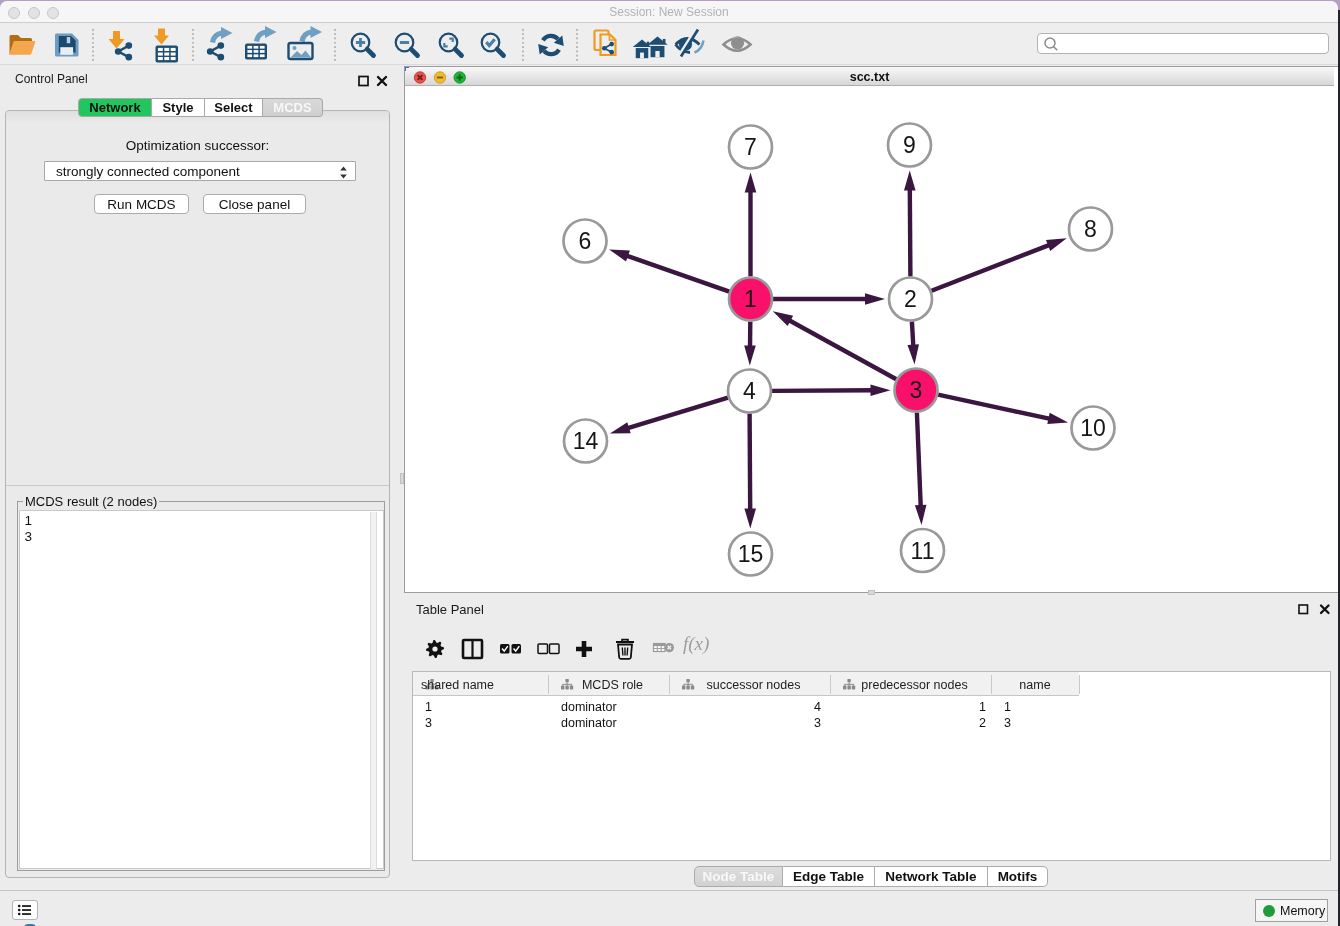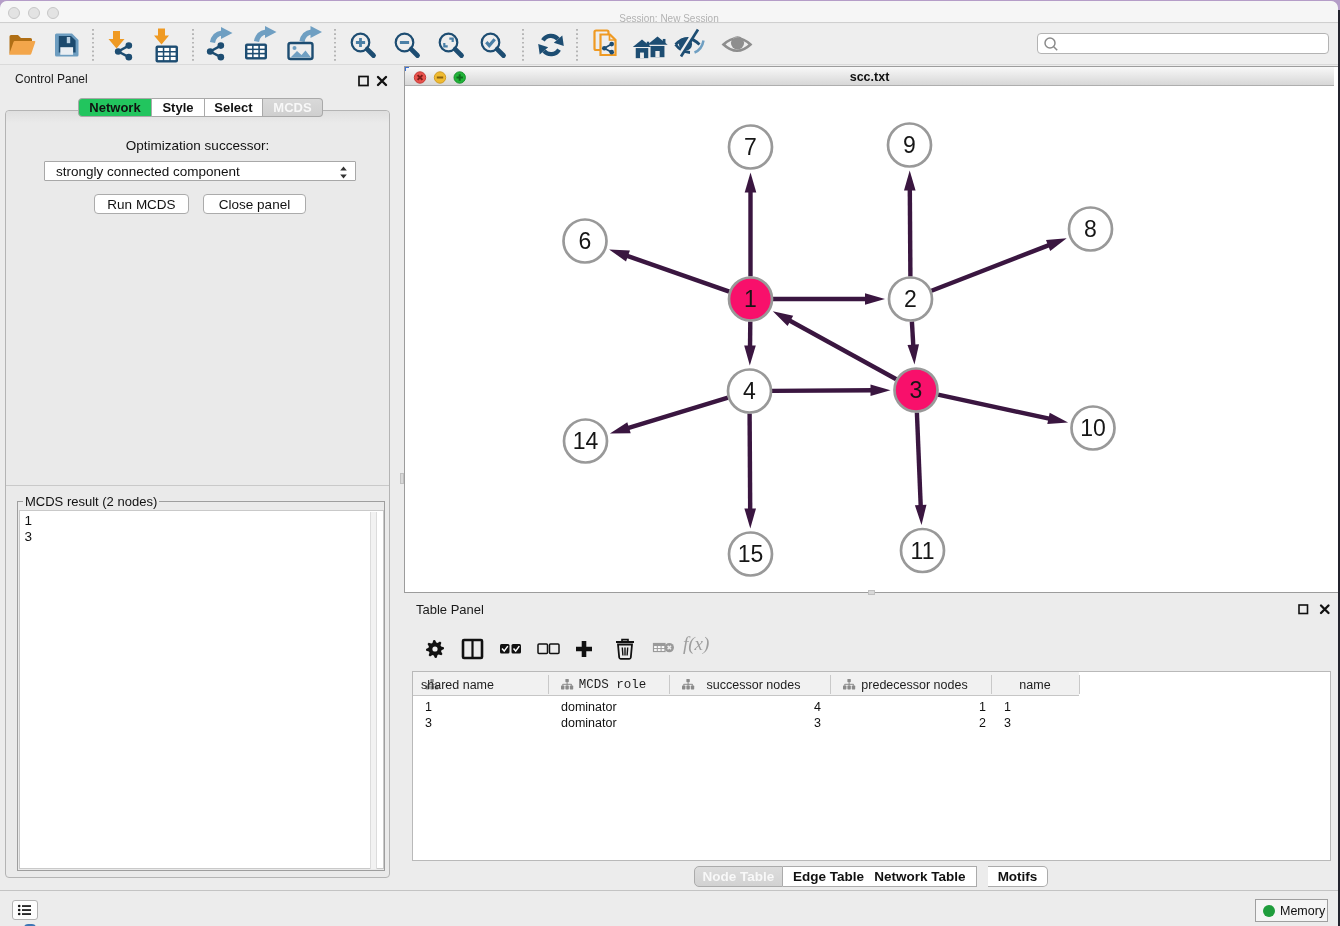--- a/index.html
+++ b/index.html
@@ -8,21 +8,21 @@
 #app { position:absolute; left:0; top:1px; width:1338px; height:925px; background:#ececec;
        border-radius:7px 7px 0 0; overflow:hidden; }
 .abs { position:absolute; }
 </style></head><body>
 <div id="desktop-top"></div>
 <div id="app">
 <div class="abs" style="left:0;top:0;width:1338px;height:22px;background:#f6f6f6;border-bottom:1px solid #cfcfcf;border-radius:7px 7px 0 0;">
  <div class="abs" style="left:8px;top:6px;width:12px;height:12px;border-radius:50%;background:#e3e3e3;border:1px solid #c6c6c6;"></div>
  <div class="abs" style="left:27.6px;top:6px;width:12px;height:12px;border-radius:50%;background:#e3e3e3;border:1px solid #c6c6c6;"></div>
  <div class="abs" style="left:47.3px;top:6px;width:12px;height:12px;border-radius:50%;background:#e3e3e3;border:1px solid #c6c6c6;"></div>
- <div class="abs" style="left:0;top:12px;width:1338px;text-align:center;font-size:10px;color:#b2b2b2;">Session: New Session</div>
+ <div class="abs" style="left:0;top:4px;width:1338px;text-align:center;font-size:12px;color:#b2b2b2;">Session: New Session</div>
 </div>
 <div class="abs" style="left:0;top:23px;width:1338px;height:41px;background:#eeeeee;border-bottom:1px solid #dadada;"></div>
     <svg class="abs" style="left:0;top:23px;" width="1060" height="41" viewBox="0 0 1060 41">
       <path d="M9.5 30 v-17.5 q0 -1.5 1.5 -1.5 h7 l3 3 h9.5 q1.5 0 1.5 1.5 v5.5 h-15.5 q-1.3 0 -1.8 1.3 z" fill="#b06f15"></path>
       <path d="M9 30.8 l4.5 -12.9 q0.3 -0.9 1.3 -0.9 h19.7 q1.1 0 0.8 1 l-4.1 12 q-0.3 0.8 -1.1 0.8 h-20.3 q-1 0 -0.8 -1 z" fill="#f3a64b"></path>
       <path d="M56.5 9.5 h15.5 l6.5 6.5 v15 q0 1.5 -1.5 1.5 h-20.5 q-1.5 0 -1.5 -1.5 v-20 q0 -1.5 1.5 -1.5 z" fill="#6d9dc0"></path>
       <path d="M58.8 12 h12.2 l4.6 4.6 v12 h-16.8 z" fill="#1c4a6e"></path>
       <rect x="66.8" y="13" width="3.4" height="6.2" fill="#b9d0e2"></rect>
       <rect x="60.3" y="23.2" width="12.8" height="7.6" fill="#e9eef3"></rect>
       <line x1="93" y1="5" x2="93" y2="37" stroke="#8f8f8f" stroke-width="1.2" stroke-dasharray="1.7,2.6"></line>
@@ -290,38 +290,38 @@
           <path d="M275.1 10.2 v1.9 M270.7 13.6 v-1.3 h8.8 v1.3 M275.1 12.1 v1.5" stroke="#8a8a8a" stroke-width="1" fill="none"></path>
           <g fill="#8a8a8a">
             <rect x="434.4" y="7" width="3.4" height="3.2" rx="0.6"></rect>
             <rect x="430" y="13.6" width="3.4" height="3.8" rx="0.6"></rect>
             <rect x="434.4" y="13.6" width="3.4" height="3.8" rx="0.6"></rect>
             <rect x="438.8" y="13.6" width="3.4" height="3.8" rx="0.6"></rect>
           </g>
           <path d="M436.1 10.2 v1.9 M431.7 13.6 v-1.3 h8.8 v1.3 M436.1 12.1 v1.5" stroke="#8a8a8a" stroke-width="1" fill="none"></path>
         </svg>
         <div class="abs" style="left:8px;top:6px;width:127px;text-align:left;font-size:12.5px;color:#1d1d1d;">shared name</div>
-        <div class="abs" style="left:143px;top:6px;width:113px;text-align:center;font-size:12.5px;color:#1d1d1d;font-family:Liberation Mono, monospace;">MCDS role</div>
+        <div class="abs" style="left:143px;top:6px;width:113px;text-align:center;font-size:12.5px;color:#1d1d1d;">MCDS role</div>
         <div class="abs" style="left:264px;top:6px;width:153px;text-align:center;font-size:12.5px;color:#1d1d1d;">successor nodes</div>
         <div class="abs" style="left:425px;top:6px;width:153px;text-align:center;font-size:12.5px;color:#1d1d1d;">predecessor nodes</div>
         <div class="abs" style="left:578px;top:6px;width:88px;text-align:center;font-size:12.5px;color:#1d1d1d;">name</div>
         <div class="abs" style="left:12px;top:28px;font-size:12.5px;color:#111;">1</div>
         <div class="abs" style="left:148px;top:28px;font-size:12.5px;color:#111;">dominator</div>
         <div class="abs" style="left:256px;top:28px;width:152px;text-align:right;font-size:12.5px;color:#111;">4</div>
         <div class="abs" style="left:417px;top:28px;width:156px;text-align:right;font-size:12.5px;color:#111;">1</div>
         <div class="abs" style="left:591px;top:28px;font-size:12.5px;color:#111;">1</div>
         <div class="abs" style="left:12px;top:44px;font-size:12.5px;color:#111;">3</div>
         <div class="abs" style="left:148px;top:44px;font-size:12.5px;color:#111;">dominator</div>
         <div class="abs" style="left:256px;top:44px;width:152px;text-align:right;font-size:12.5px;color:#111;">3</div>
         <div class="abs" style="left:417px;top:44px;width:156px;text-align:right;font-size:12.5px;color:#111;">2</div>
         <div class="abs" style="left:591px;top:44px;font-size:12.5px;color:#111;">3</div>
       </div>
       <div class="abs" style="left:290px;top:273px;width:89px;height:21px;border:1px solid #ababab;border-left-width:1px;border-radius:5px 0 0 5px;background:linear-gradient(#dcdcdc,#d2d2d2);color:#f8f8f8;font-size:13.5px;font-weight:bold;text-align:center;line-height:20px;">Node Table</div>
       <div class="abs" style="left:379px;top:273px;width:92px;height:21px;border:1px solid #ababab;border-left-width:0px;border-radius:0;background:#fff;color:#111;font-size:13.5px;font-weight:bold;text-align:center;line-height:20px;">Edge Table</div>
-      <div class="abs" style="left:460px;top:273px;width:113px;height:21px;border:1px solid #ababab;border-left-width:0px;border-radius:0;background:#fff;color:#111;font-size:13.5px;font-weight:bold;text-align:center;line-height:20px;">Network Table</div>
+      <div class="abs" style="left:471px;top:273px;width:113px;height:21px;border:1px solid #ababab;border-left-width:0px;border-radius:0;background:#fff;color:#111;font-size:13.5px;font-weight:bold;text-align:center;line-height:20px;">Network Table</div>
       <div class="abs" style="left:584px;top:273px;width:60px;height:21px;border:1px solid #ababab;border-left-width:0px;border-radius:0 5px 5px 0;background:#fff;color:#111;font-size:13.5px;font-weight:bold;text-align:center;line-height:20px;">Motifs</div>
     </div>
     <div class="abs" style="left:0;top:889px;width:1338px;height:37px;background:#ececec;border-top:1px solid #c3c3c3;">
  <div class="abs" style="left:12px;top:9px;width:26px;height:20px;background:#fdfdfd;border:1px solid #b3b3b3;border-radius:3px;">
   <svg width="24" height="18" viewBox="0 0 24 18">
           <g fill="#111">
    <circle cx="6.2" cy="5" r="1.3"></circle>
             <rect x="9" y="4.2" width="9" height="1.7"></rect>
    <circle cx="6.2" cy="9" r="1.3"></circle>
             <rect x="9" y="8.2" width="9" height="1.7"></rect>

